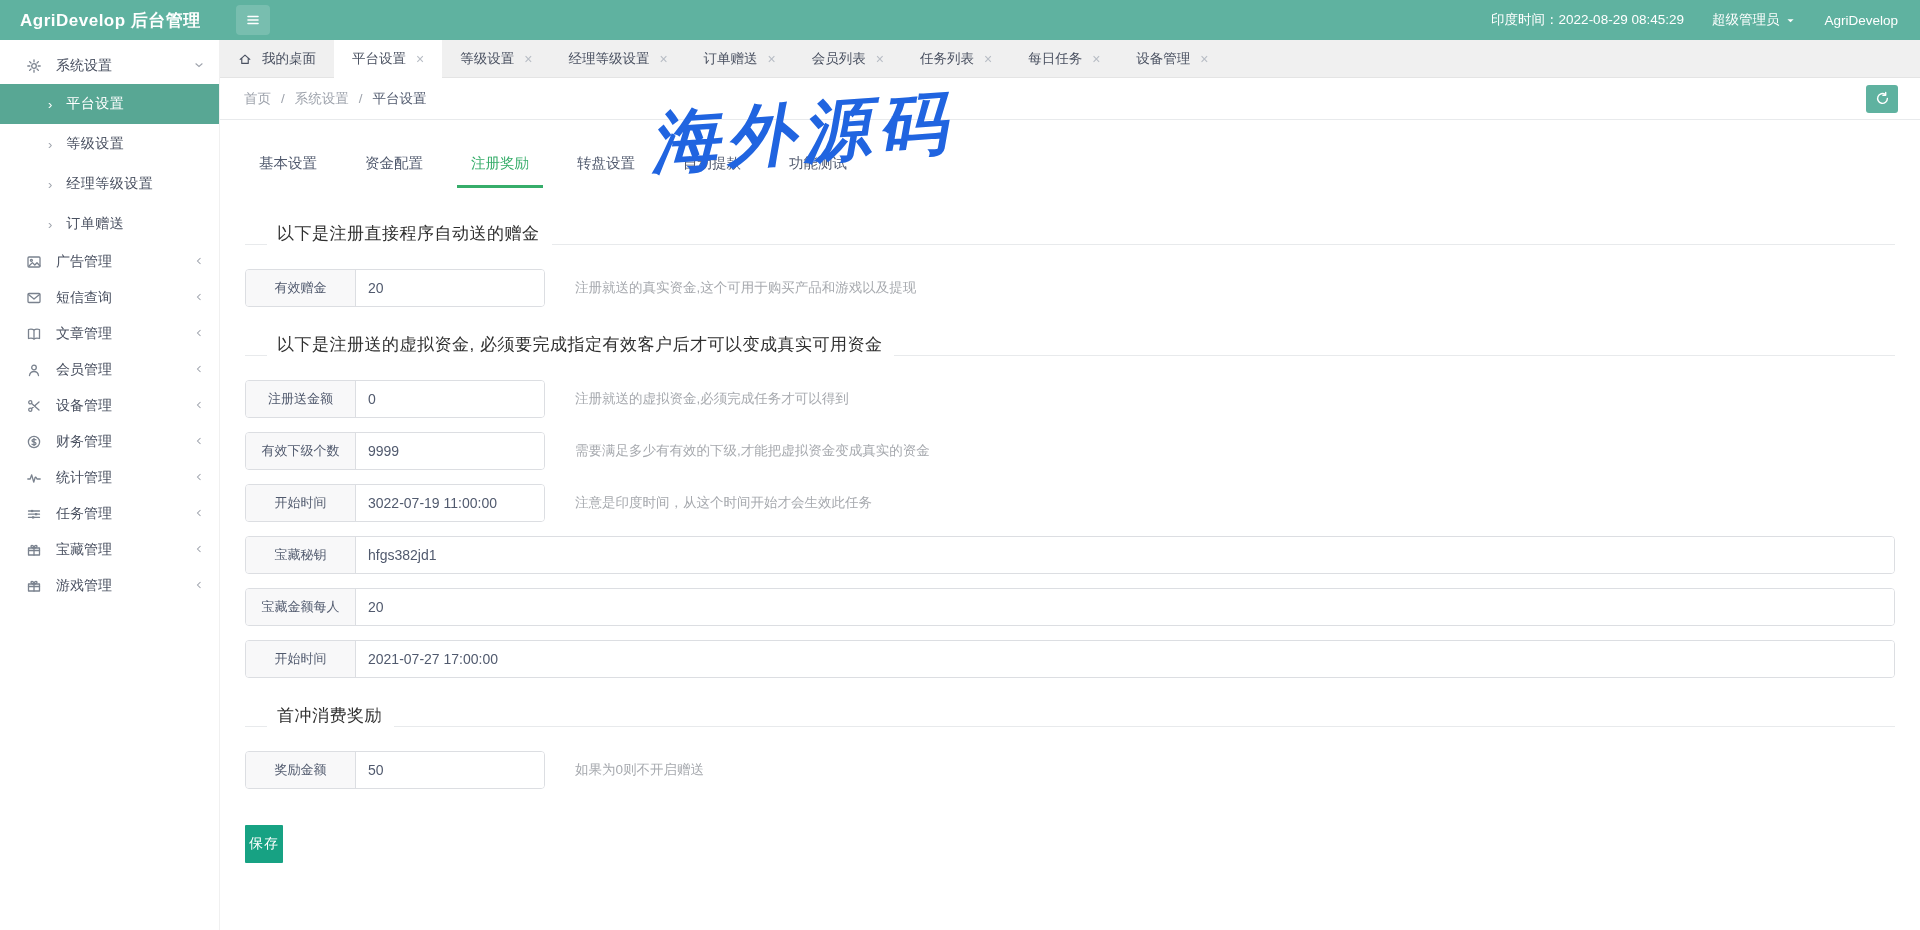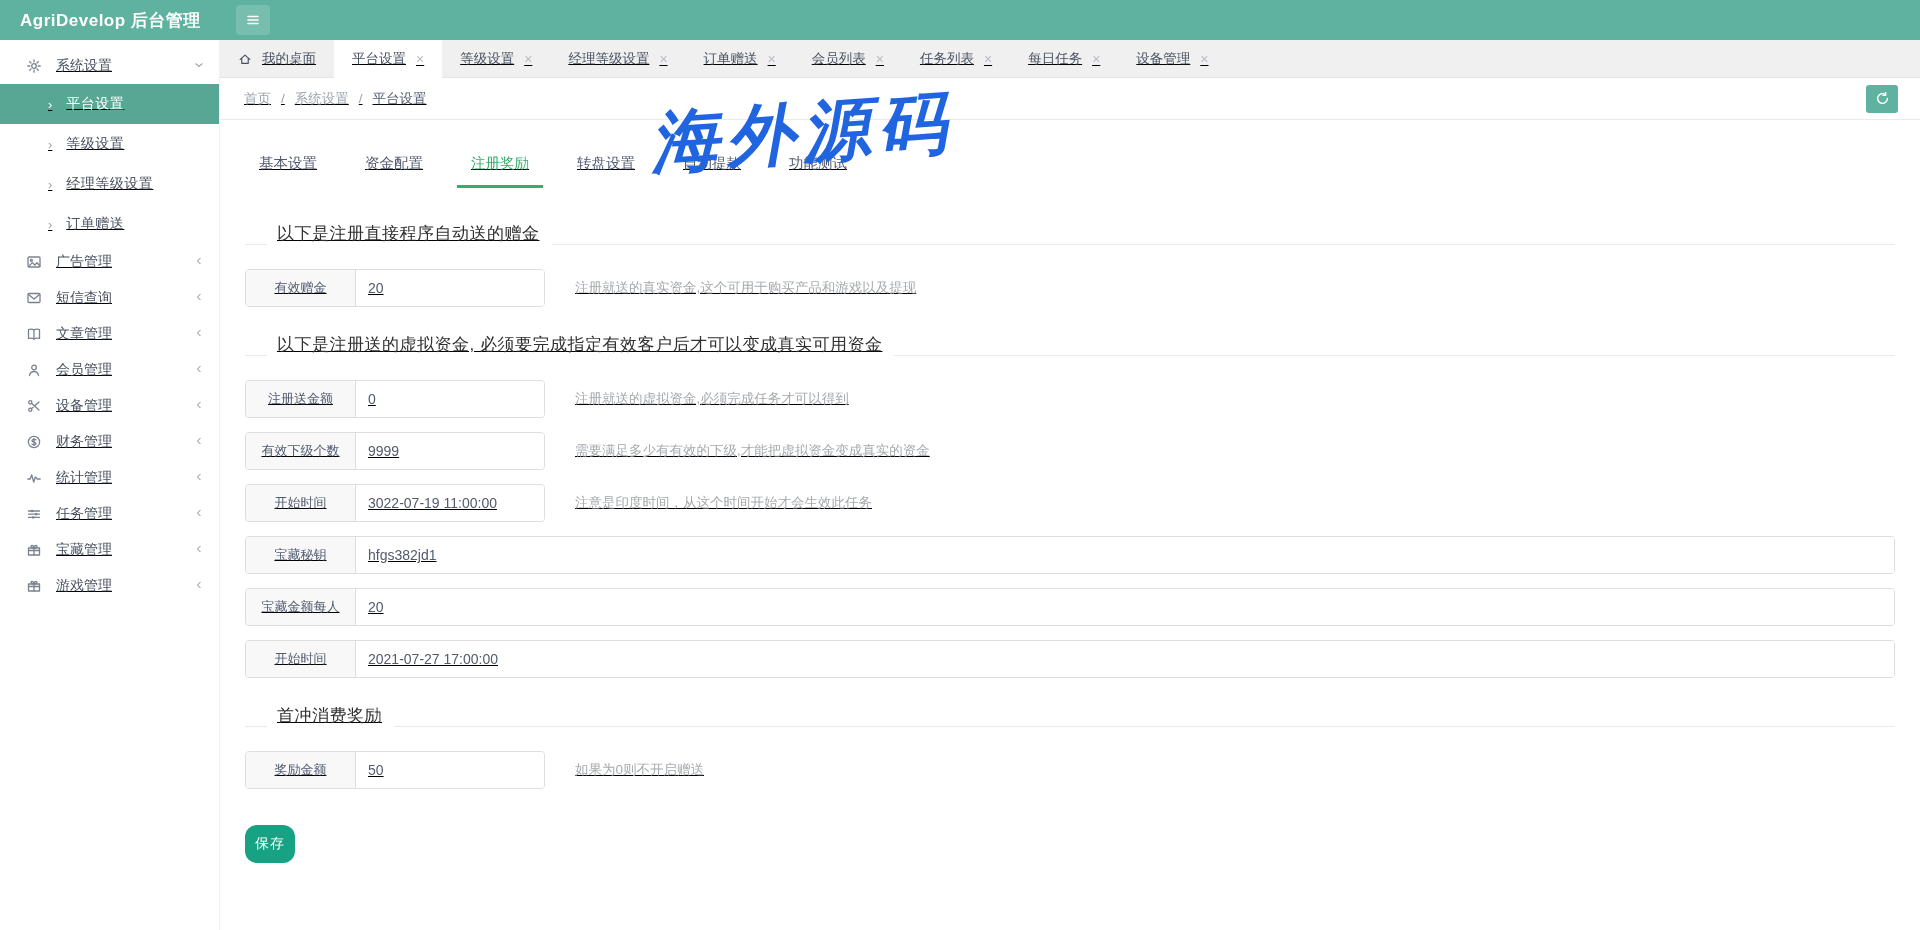--- a/index.html
+++ b/index.html
@@ -9,21 +9,21 @@
   
   .topbar { height:40px; background:#5FB2A0; display:flex; align-items:center; color:#fff; }
   .brand { width:220px; padding-left:20px; font-size:17px; font-weight:bold; letter-spacing:.5px; }
   .hamburger { margin-left:16px; width:34px; height:30px; border:none; border-radius:4px;
     background:rgba(255,255,255,.16); display:flex; align-items:center; justify-content:center; cursor:pointer; }
   .top-spacer { flex:1; }
   .top-right { display:flex; align-items:center; gap:28px; padding-right:22px; font-size:13.5px; }
   .role-wrap { display:flex; align-items:center; gap:6px; cursor:pointer; }
 
   
-  .main { display:flex; height:890px;text-decoration:underline; }
+  .main { display:flex; height:890px; }
   .sidebar { width:220px; background:#fff; border-right:1px solid #f0f0f0; padding-top:8px; flex-shrink:0; }
   .content-col { flex:1; position:relative; display:flex; flex-direction:column; background:#fff; }
 
   
   .s-item { height:36px; display:flex; align-items:center; padding:0 14px 0 26px; color:#495060;
     font-size:14px; cursor:pointer; }
   .s-item .s-icon { width:16px; height:16px; margin-right:14px; display:inline-flex; color:#808695; }
   .s-item .s-label { flex:1; }
   .s-sub { height:40px; display:flex; align-items:center; padding-left:48px; color:#495060;
     font-size:14px; cursor:pointer; }
@@ -68,36 +68,48 @@
   .frow { display:flex; align-items:center; margin-bottom:14px; height:38px; }
   .igroup { display:flex; height:38px; border:1px solid #dcdee2; border-radius:4px; overflow:hidden; background:#fff; }
   .igroup.narrow { width:300px; }
   .igroup.full { flex:1; }
   .ilabel { width:110px; background:#f8f8f9; border-right:1px solid #dcdee2; color:#515a6e; font-size:13px;
     display:flex; align-items:center; justify-content:center; flex-shrink:0; }
   .ival { border:none; outline:none; flex:1; padding:0 12px; font-size:14px; color:#515a6e;
     font-family:"Liberation Sans","DejaVu Sans",sans-serif; }
   .hint { margin-left:30px; font-size:13.5px; color:#a6a9ae;text-align:right; }
 
-  .save-btn { margin:22px 0 0 0; background:#17A283; color:#fff; border:none; border-radius:12px;
-    padding:10px 10px; font-size:14px; cursor:pointer; letter-spacing:1px; }
+  .save-btn { margin:22px 0 0 0; background:#17A283; color:#fff; border:none; border-radius:1px;
+    padding:10px 4px; font-size:14px; cursor:pointer; letter-spacing:1px; }
 </style>
 </head>
 <body>
 
 <header class="topbar">
   <div class="brand">AgriDevelop 后台管理</div>
   <button class="hamburger">
     <span style="display:inline-flex">
       <svg width="16" height="16" viewBox="0 0 16 16">
           <path d="M3 4.5h10M3 8h10M3 11.5h10" stroke="#fff" stroke-width="1.6" stroke-linecap="round"></path>
         </svg>
     </span>
   </button>
   <div class="top-spacer"></div>
+  <div class="top-right">
+    <span>印度时间：2022-08-29 08:45:29</span>
+    <span class="role-wrap">
+      <span>超级管理员</span>
+      <span style="display:inline-flex">
+        <svg width="11" height="11" viewBox="0 0 16 16">
+            <path d="M3.5 6l4.5 4.5L12.5 6z" fill="#fff"></path>
+          </svg>
+      </span>
+    </span>
+    <span>AgriDevelop</span>
+  </div>
 </header>
 
 <div class="main">
 
   <aside class="sidebar">
 
     <div class="s-item">
       <span class="s-icon">
         <svg class="ic" width="16" height="16" viewBox="0 0 16 16">
             <circle cx="8" cy="8" r="2.3"></circle>

